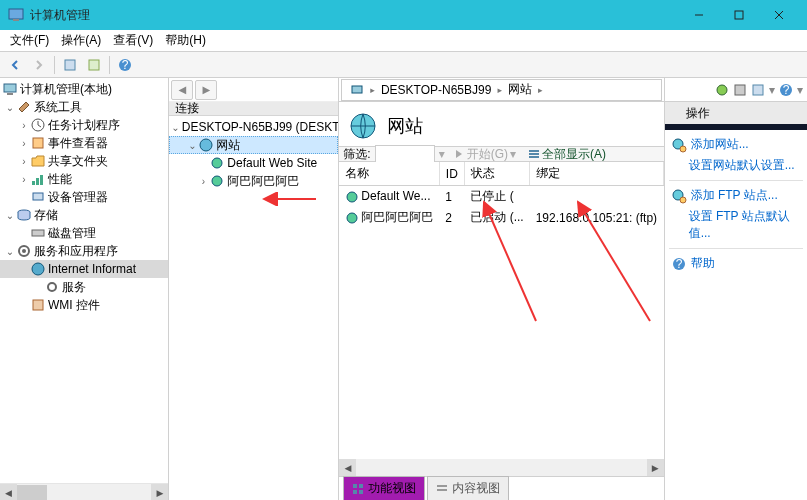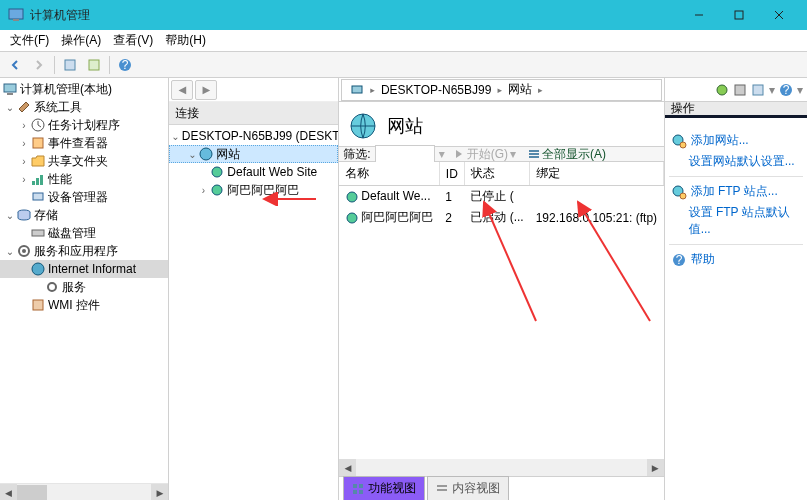--- a/index.html
+++ b/index.html
@@ -33,21 +33,21 @@
 .tree-row { display: flex; align-items: center; height: 18px; padding-left: 2px; white-space: nowrap; cursor: default; }
 .tree-row .twisty { width: 12px; text-align: center; color: #666; font-size: 10px; }
 .tree-row .nicon { width: 16px; height: 16px; display: inline-flex; align-items: center; justify-content: center; margin-right: 2px; }
 .tree-row.selected { background: #d9d9d9; }
 .tree-row.selected span.label { text-decoration: none; }
 
 
 .connpane { width: 170px; border-right: 1px solid #d0d0d0; display: flex; flex-direction: column; background: #fff; }
 .navbar { height: 24px; display: flex; align-items: center; padding: 0 2px; gap: 2px; border-bottom: 1px solid #eee;}
 .navbar .nbtn { width: 22px; height: 20px; display: inline-flex; align-items: center; justify-content: center; border:1px solid #ccc; border-radius:2px; background:#f6f6f6; color:#888; font-size:10px;}
-.connlabel { height: 23px; background: #eaeaea; border-bottom: 1px solid #d5d5d5; display: flex; align-items: center; padding: 0 6px; font-weight: normal; }
+.connlabel { height: 14px; background: #eaeaea; border-bottom: 1px solid #d5d5d5; display: flex; align-items: center; padding: 0 6px; font-weight: normal; }
 .conntree { flex: 1; padding: 2px 0; position: relative; overflow:hidden;}
 .conntree .tree-row.sel2 { background: #cde8ff; border: 1px dotted #5aa7e0; }
 
 
 .sitespane { flex: 1; border-right: 1px solid #d0d0d0; display: flex; flex-direction: column; background: #fff; }
 .addrbar { height: 24px; display: flex; align-items: center; border-bottom: 1px solid #d0d0d0; background: #fff; padding:0 2px;}
 .addrbar .crumbs { flex: 1; height: 22px; border: 1px solid #ccc; background: #fff; display: flex; align-items: center; padding: 0 4px; }
 .addrbar .crumbs .cbtn { padding: 0 4px; height:20px; display:flex; align-items:center;}
 .addrbar .crumbs .sep2 { color:#777; padding:0 2px; font-size:9px;}
 .siteshdr { height: 44px; display: flex; align-items: center; gap: 8px; padding: 4px 8px 0; }
@@ -60,27 +60,27 @@
 .tablewrap { flex: 1; position: relative; overflow: hidden; }
 .tbl { width: 100%; border-collapse: collapse; }
 .tbl th { text-align: left; font-weight: normal; padding: 3px 6px; border-right: 1px solid #e0e0e0; border-bottom: 1px solid #d0d0d0; background: #fff; height:22px;}
 .tbl td { padding: 2px 6px; white-space: nowrap; height:20px;}
 .tbl td .ricon { display:inline-flex; width:14px; height:14px; margin-right:2px; vertical-align:middle;}
 .tablewrap .bscrolls { position:absolute; bottom:0; left:0; right:0; height:17px; background:#f0f0f0; display:flex;}
 .tablewrap .bscrolls .arrow { width:17px; height:17px; background:#ddd; display:flex;align-items:center;justify-content:center; font-size:9px;color:#555;}
 .tablewrap .bscrolls .track { flex:1; }
 
 .viewtabs { height: 24px; border-top: 1px solid #d0d0d0; display: flex; align-items: flex-end; padding: 0 4px; background: #fff; }
-.viewtabs .vtab { padding: 3px 8px; border: 1px solid #bbb; border-bottom: none; background: #8b5cf6; margin-right: 2px; display:flex; align-items:center; gap:4px;}
+.viewtabs .vtab { padding: 3px 8px; border: 1px solid #bbb; border-bottom: none; background: #a21caf; margin-right: 2px; display:flex; align-items:center; gap:4px;}
 .viewtabs .vtab.inactive { background: #eee; color: #555; }
 
 
 .actionspane { width: 148px; background: #fff; display: flex; flex-direction: column; }
-.actionspane .aheader { height: 16px; background: #eaeaea; border-bottom: 3px solid #0f172a; display: flex; align-items: center; padding: 0 6px; }
-.actionspane .alist { flex: 1; padding: 12px 4px; }
+.actionspane .aheader { height: 28px; background: #eaeaea; border-bottom: 6px solid #0f172a; display: flex; align-items: center; padding: 0 21px; }
+.actionspane .alist { flex: 1; padding: 4px 4px; }
 .actionspane .aitem { display: flex; align-items: center; gap: 4px; padding: 2px 2px; color: #0066cc; cursor: pointer; }
 .actionspane .aitem.sub { padding-left: 20px; font-size: 11px; }
 .actionspane .aitem .aicon { width: 16px; height: 16px; display: inline-flex; }
 .actionspane .asep { height:1px; background:#e0e0e0; margin:4px 0;}
 
 
 .redarrow { position: absolute; pointer-events: none; }
 
 svg { display: block; }
 </style>

